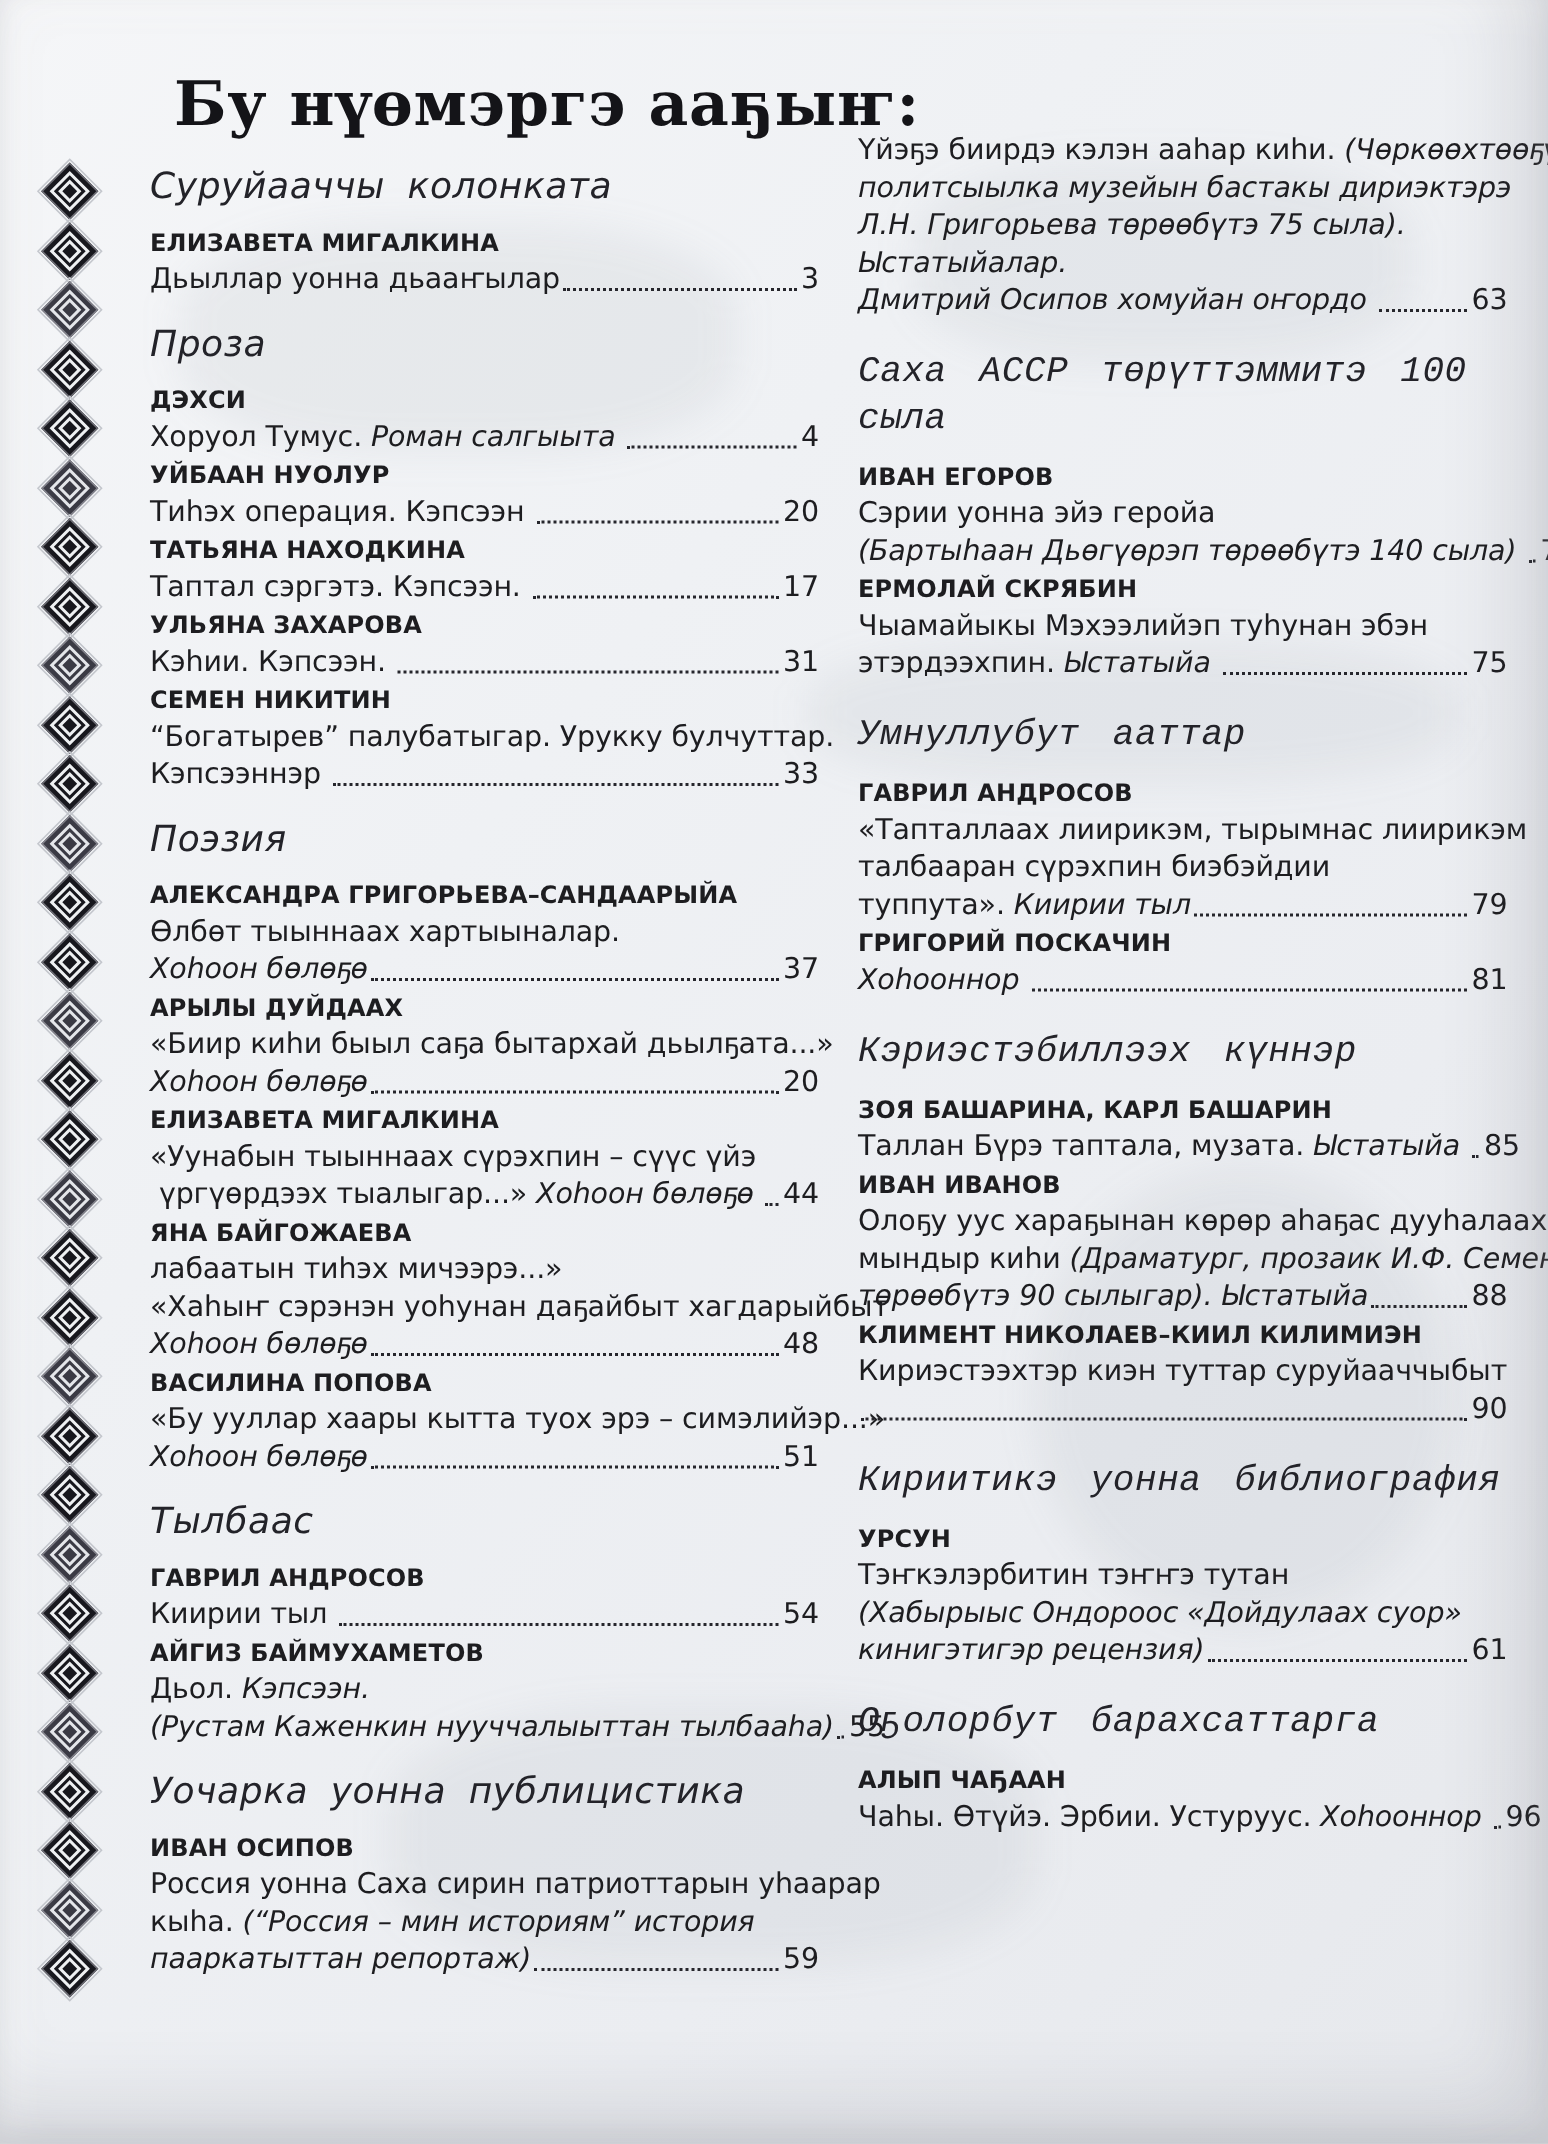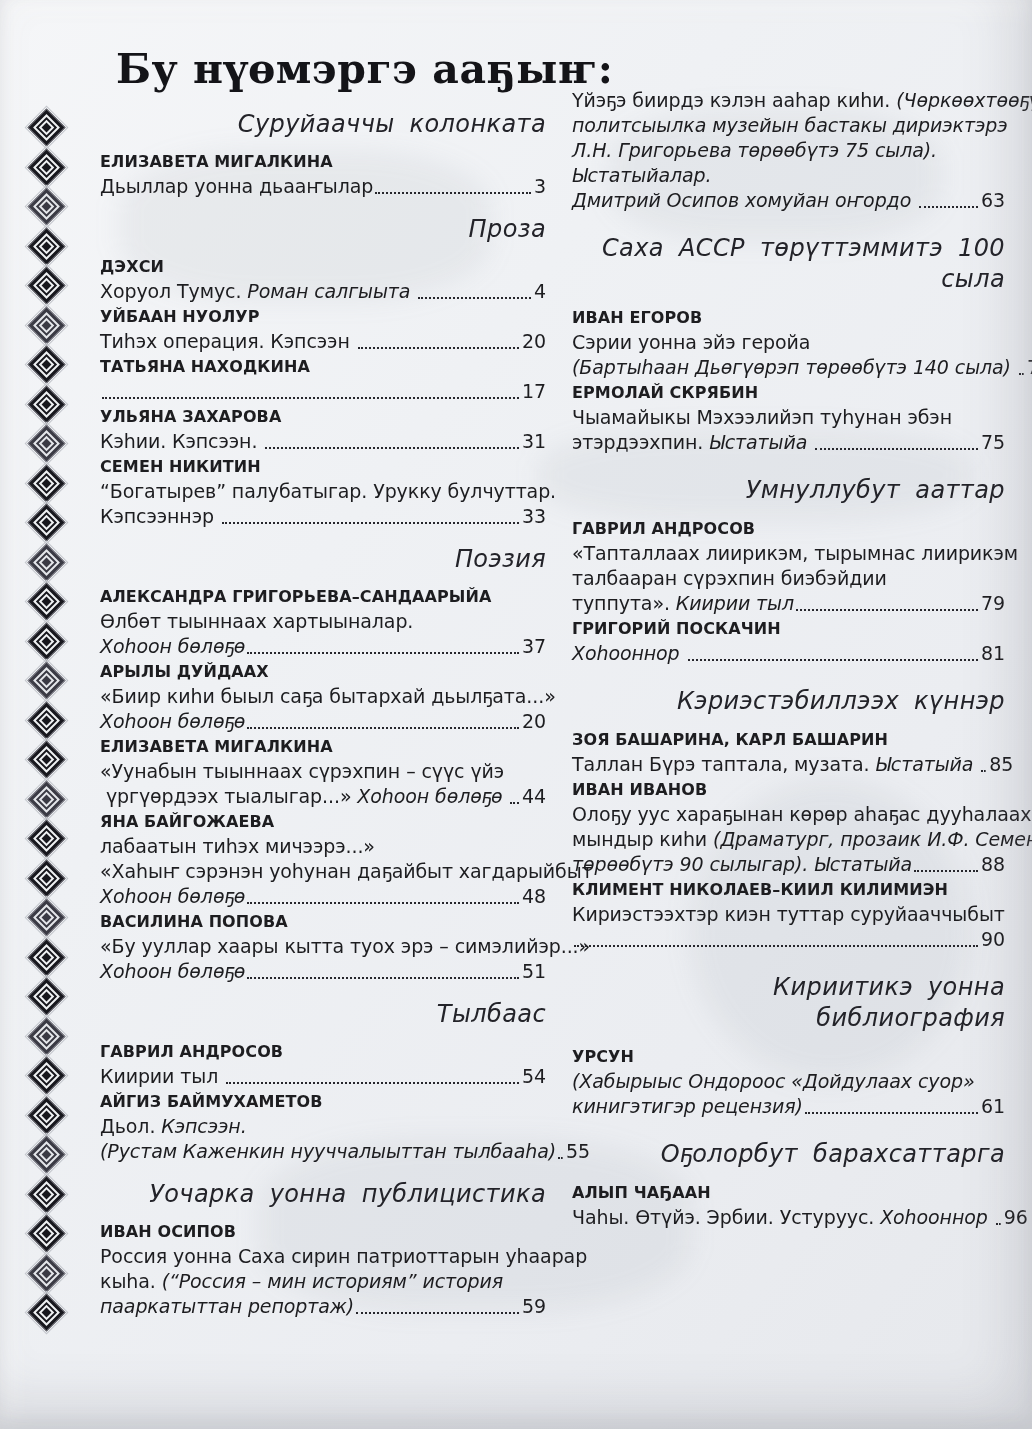--- a/index.html
+++ b/index.html
@@ -41,23 +41,23 @@
   .col-left{left:100px;width:446px;padding-top:44px;}
   .col-right{left:572px;width:433px;padding-top:88px;}
 
   .title{
     font-family:"DejaVu Serif",serif;font-weight:700;font-size:41px;line-height:50px;
     margin:0 0 4px 16px;letter-spacing:.5px;white-space:nowrap;color:#141418;
   }
 
   .section-heading{
     font-style:italic;font-weight:500;font-size:24px;line-height:31px;
-    text-align:right;margin:15px 0 9px;word-spacing:7px;letter-spacing:.4px;color:#232329;
+    text-align:left;margin:15px 0 9px;word-spacing:7px;letter-spacing:.4px;color:#232329;
   }
-  .col-right .section-heading{margin:20px 0 10px;}
+  .col-right .section-heading{margin:20px 0 10px;font-family:Liberation Mono, monospace;}
 
   .entry-author{font-weight:700;font-size:16px;line-height:25px;letter-spacing:.1px;white-space:nowrap;}
   .toc-line{font-size:19px;line-height:25px;letter-spacing:-.1px;white-space:nowrap;}
   .toc-line.has-page{display:flex;align-items:flex-end;white-space:nowrap;}
   .seg{white-space:pre;text-align:center;}
   .seg.it{font-style:italic;}
   .leader{flex:1 1 auto;min-width:5px;border-bottom:2.5px dotted #26262c;margin:0 3px 5px 2px;}
   .pg{flex:0 0 auto;}
 </style>
 </head>
@@ -315,20 +315,21 @@
         <div class="entry-author">УЙБААН НУОЛУР</div>
         <div class="toc-line has-page">
           <span class="seg">Тиһэх операция. Кэпсээн </span>
           <span class="leader"></span>
           <span class="pg">20</span>
         </div>
       </div>
       <div class="entry">
         <div class="entry-author">ТАТЬЯНА НАХОДКИНА</div>
         <div class="toc-line has-page">
+          <span class="seg">Таптал сэргэтэ. Кэпсээн. </span>
           <span class="leader"></span>
           <span class="pg">17</span>
         </div>
       </div>
       <div class="entry">
         <div class="entry-author">УЛЬЯНА ЗАХАРОВА</div>
         <div class="toc-line has-page">
           <span class="seg">Кэһии. Кэпсээн. </span>
           <span class="leader"></span>
           <span class="pg">31</span>
@@ -498,20 +499,21 @@
         <div class="entry-author">КЛИМЕНТ НИКОЛАЕВ–КИИЛ КИЛИМИЭН</div>
         <div class="toc-line"><span class="seg">Кириэстээхтэр киэн туттар суруйааччыбыт</span></div>
         <div class="toc-line has-page">
           <span class="leader"></span>
           <span class="pg">90</span>
         </div>
       </div>
       <div class="section-heading">Кириитикэ уонна библиография</div>
       <div class="entry">
         <div class="entry-author">УРСУН</div>
+        <div class="toc-line"><span class="seg">Тэҥкэлэрбитин тэҥҥэ тутан</span></div>
         <div class="toc-line"><span class="seg it">(Хабырыыс Ондороос «Дойдулаах суор»</span></div>
         <div class="toc-line has-page">
           <span class="seg it">кинигэтигэр рецензия)</span>
           <span class="leader"></span>
           <span class="pg">61</span>
         </div>
       </div>
       <div class="section-heading">Оҕолорбут барахсаттарга</div>
       <div class="entry">
         <div class="entry-author">АЛЫП ЧАҔААН</div>

